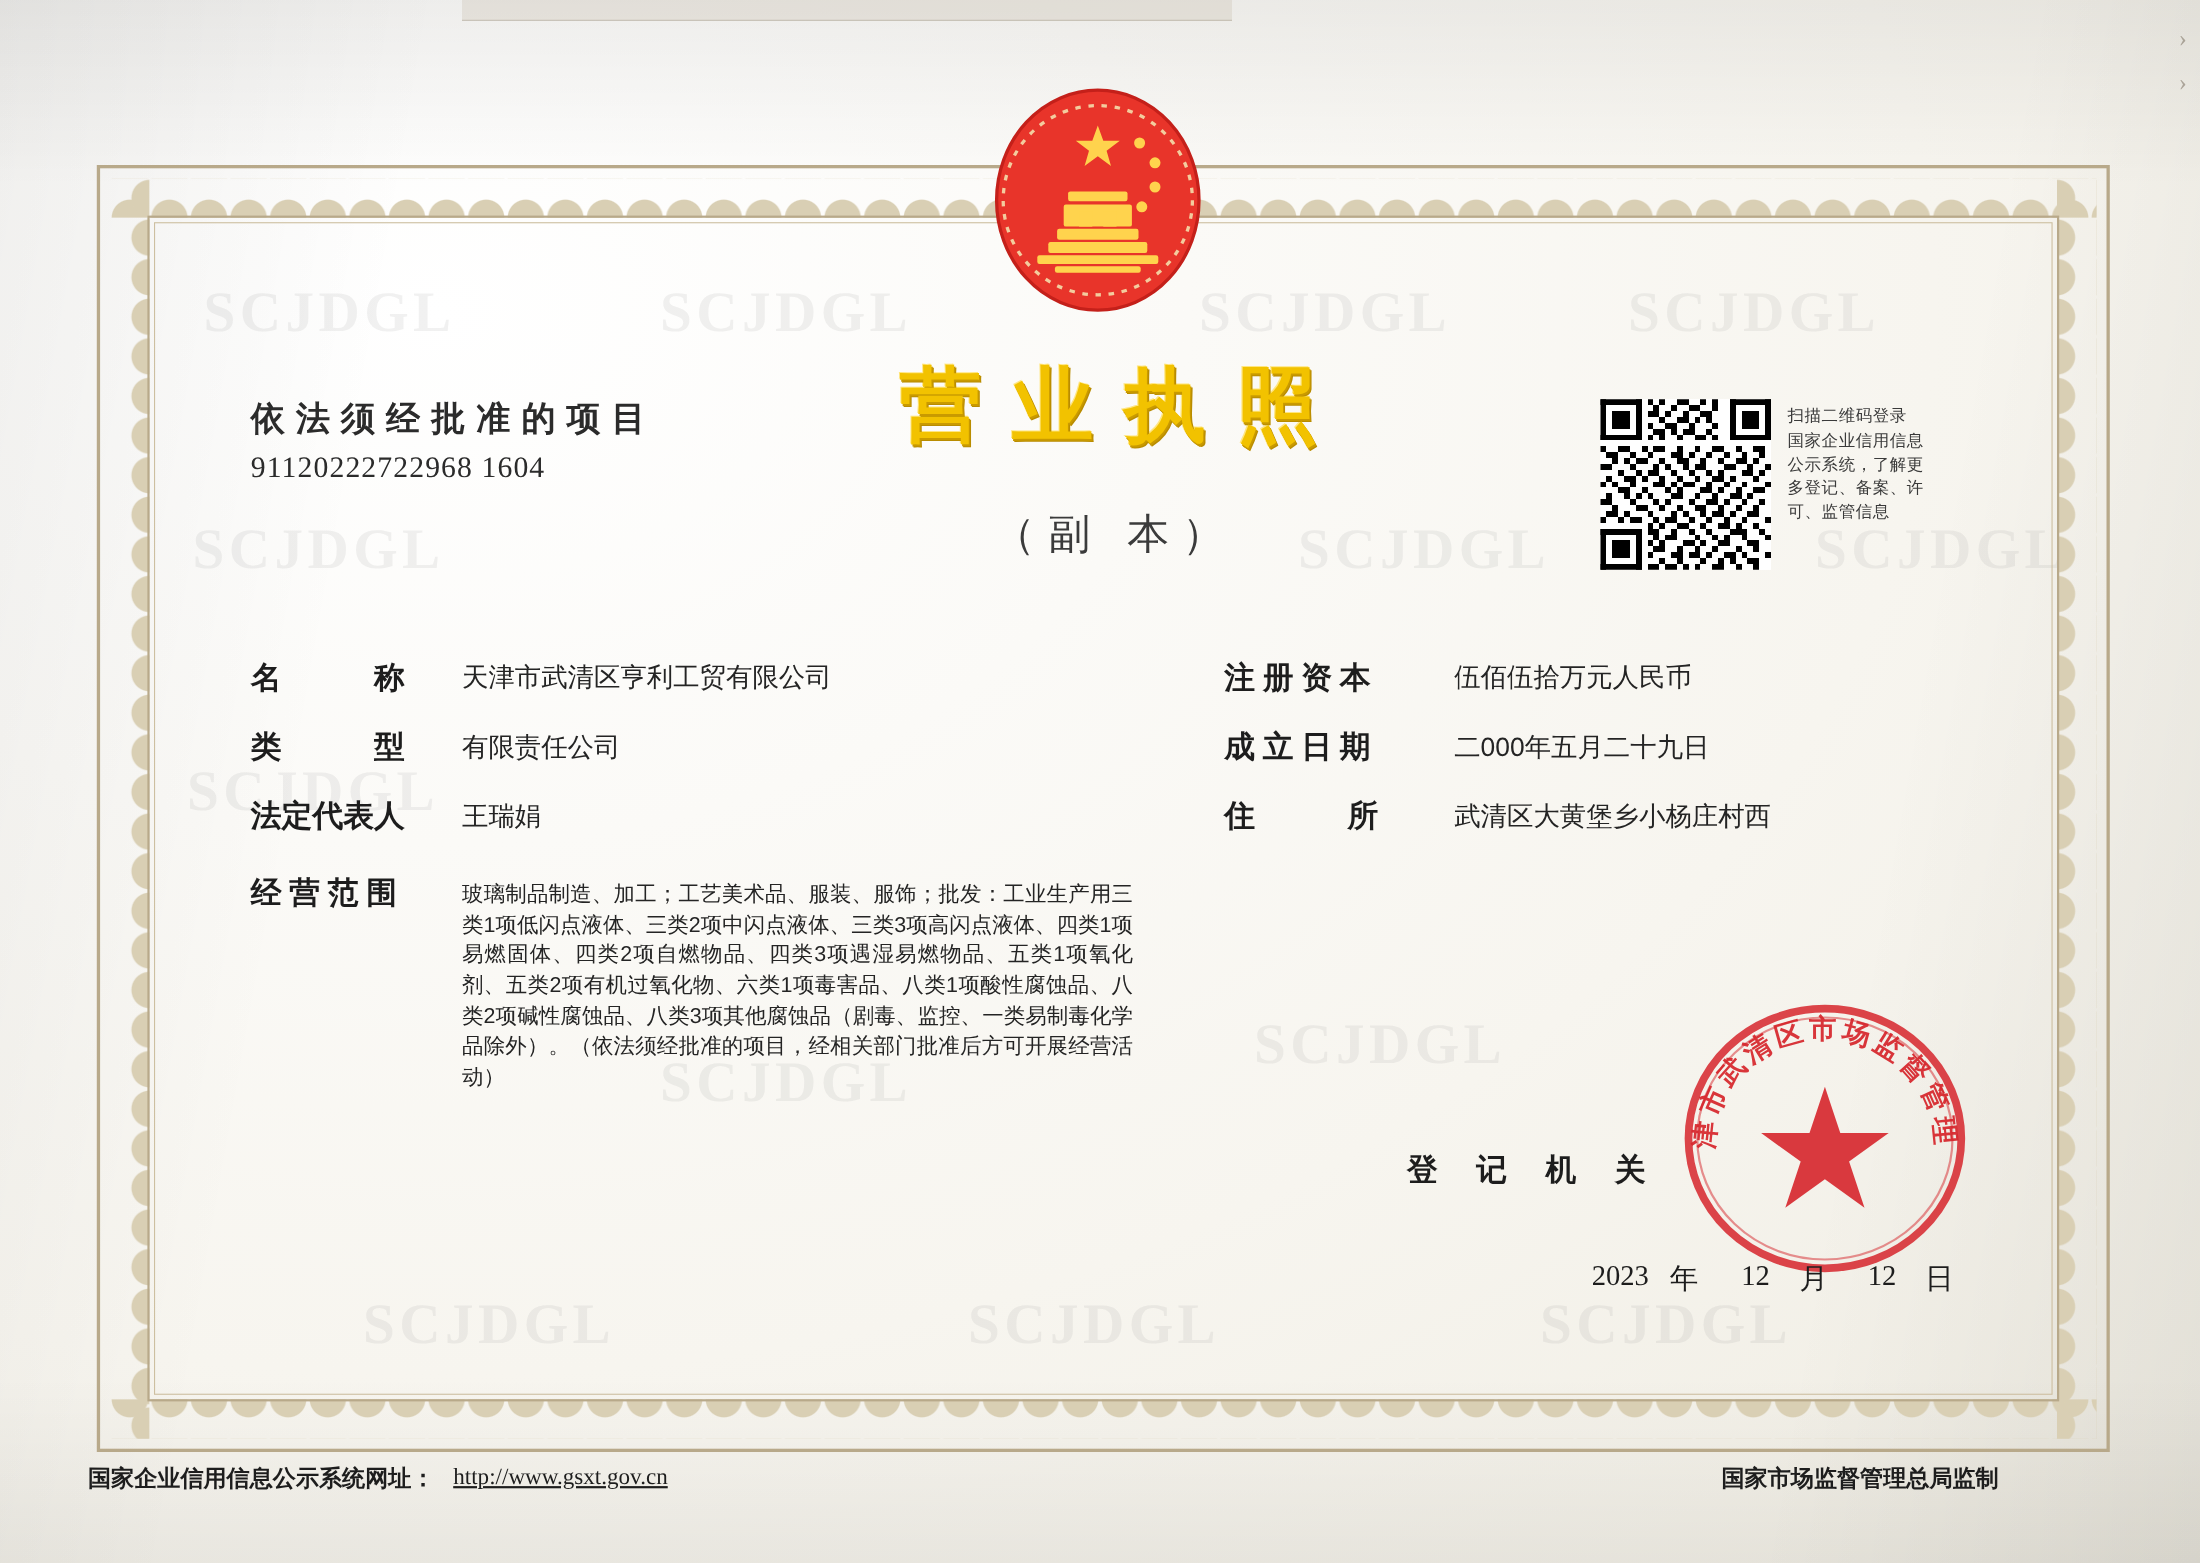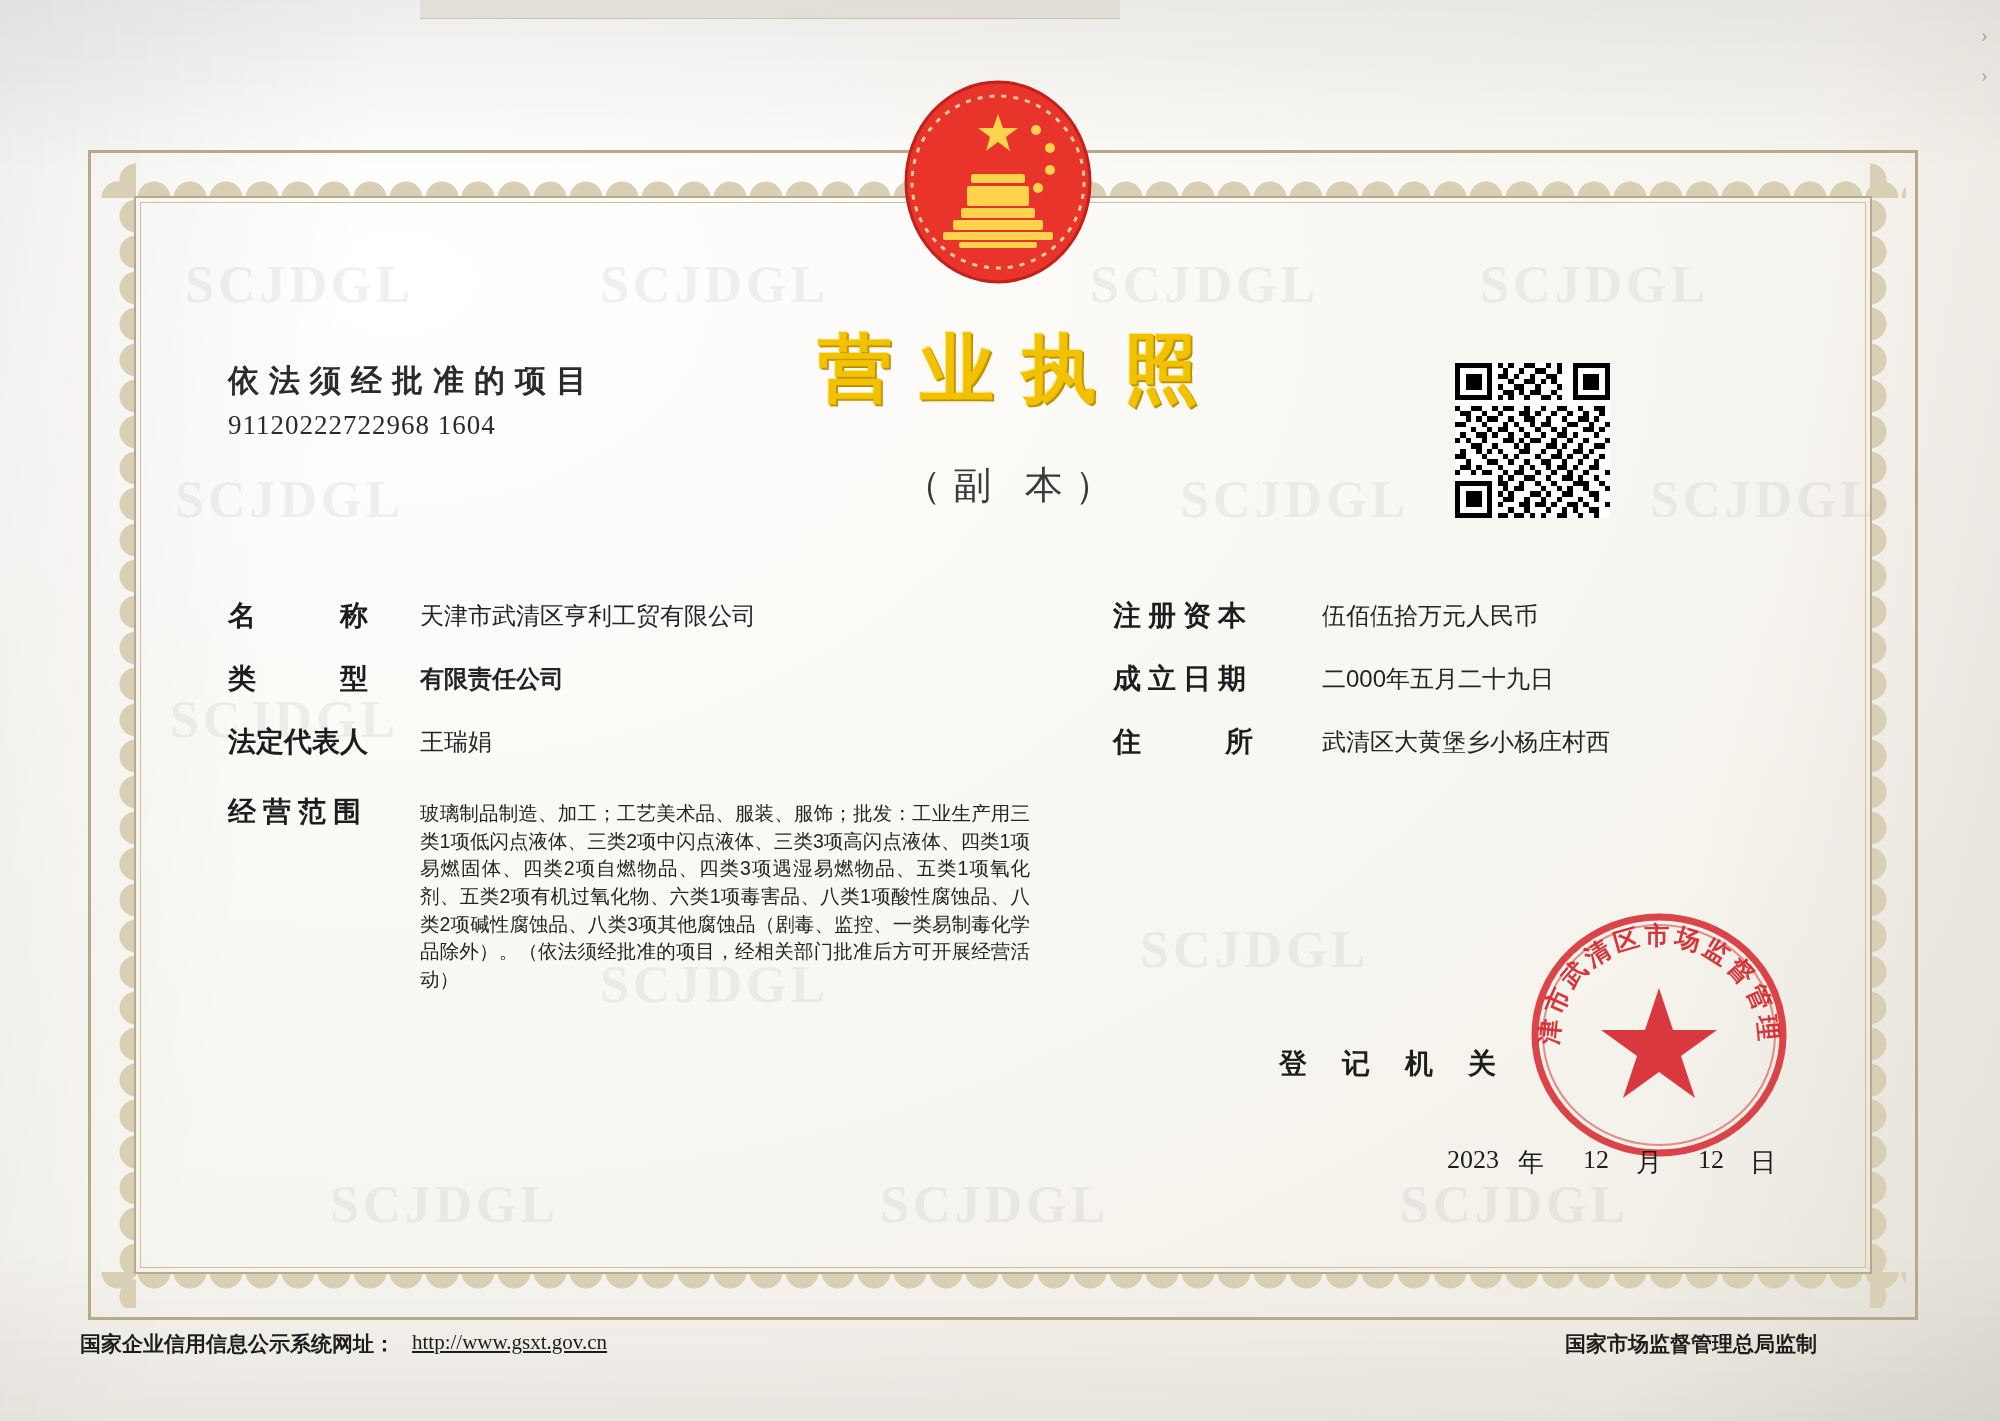--- a/index.html
+++ b/index.html
@@ -578,26 +578,31 @@
         <rect x="8" y="28" width="2" height="1"></rect>
           <rect x="11" y="28" width="2" height="1"></rect>
           <rect x="14" y="28" width="1" height="1"></rect>
           <rect x="16" y="28" width="1" height="1"></rect>
           <rect x="19" y="28" width="2" height="1"></rect>
           <rect x="23" y="28" width="1" height="1"></rect>
           <rect x="26" y="28" width="1" height="1"></rect>
       </g>
     </svg>
   </div>
+  <div class="qr-note" style="white-space: pre-line;">扫描二维码登录
+国家企业信用信息
+公示系统，了解更
+多登记、备案、许
+可、监管信息</div>
 
   <div class="field-label" style="left:228px; top:597px;">名　　　称</div>
   <div class="field-value" style="left:420px; top:600px;">天津市武清区亨利工贸有限公司</div>
 
   <div class="field-label" style="left:228px; top:660px;">类　　　型</div>
-  <div class="field-value" style="left:420px; top:663px;font-weight:bold;">有限责任公司</div>
+  <div class="field-value" style="left:420px; top:663px;">有限责任公司</div>
 
   <div class="field-label" style="left:228px; top:723px;">法定代表人</div>
   <div class="field-value" style="left:420px; top:726px;">王瑞娟</div>
 
   <div class="field-label" style="left:228px; top:793px;">经 营 范 围</div>
   <div class="scope-value">玻璃制品制造、加工；工艺美术品、服装、服饰；批发：工业生产用三类1项低闪点液体、三类2项中闪点液体、三类3项高闪点液体、四类1项易燃固体、四类2项自燃物品、四类3项遇湿易燃物品、五类1项氧化剂、五类2项有机过氧化物、六类1项毒害品、八类1项酸性腐蚀品、八类2项碱性腐蚀品、八类3项其他腐蚀品（剧毒、监控、一类易制毒化学品除外）。（依法须经批准的项目，经相关部门批准后方可开展经营活动）</div>
 
   <div class="field-label" style="left:1113px; top:597px;">注 册 资 本</div>
   <div class="field-value" style="left:1322px; top:600px;">伍佰伍拾万元人民币</div>
 

